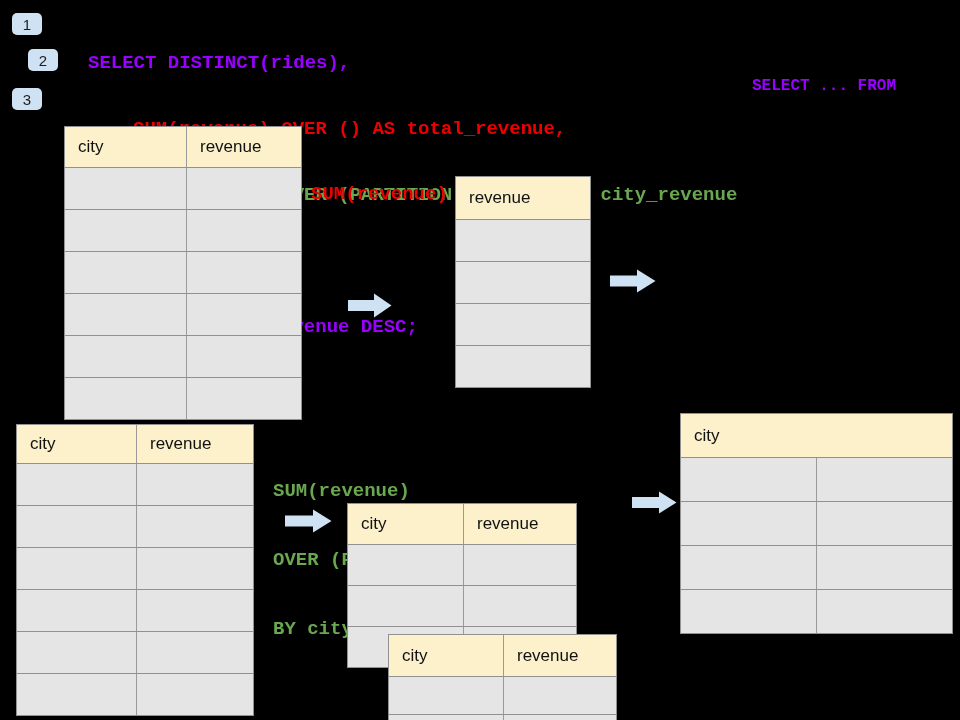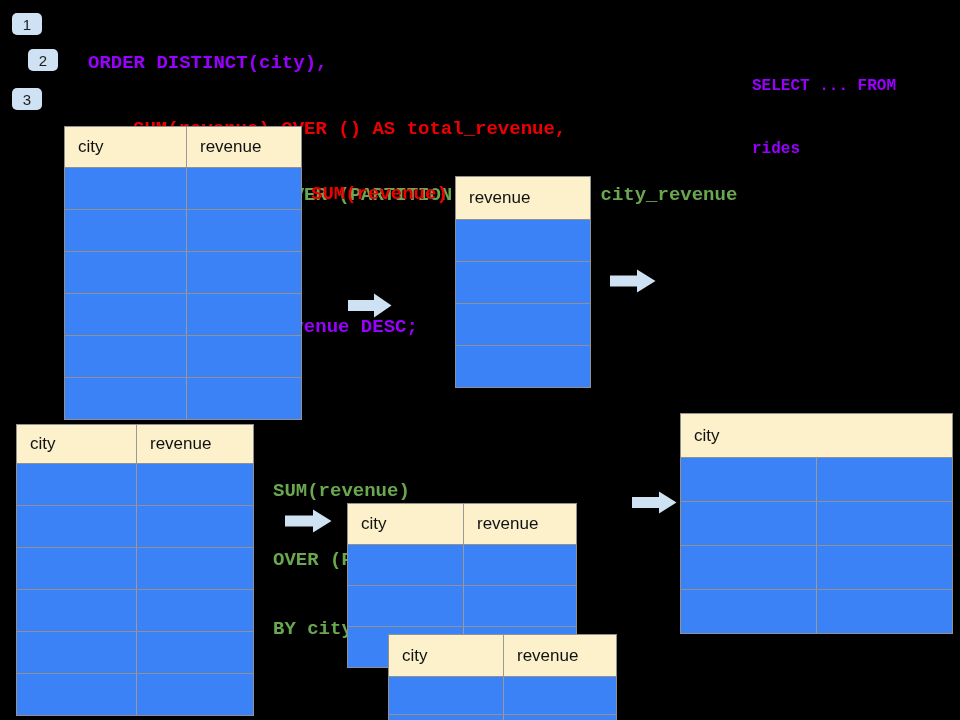--- a/index.html
+++ b/index.html
@@ -28,21 +28,21 @@
     position:absolute; width:30px; height:22px; background:#cfe2f3;
     border-radius:5px; display:flex; align-items:center; justify-content:center;
     font-size:15px; color:#1d1d1d;
   }
   #badge1 { left:12px; top:13px; }
   #badge2 { left:28px; top:49px; }
   #badge3 { left:12px; top:88px; }
 
   
   .tbl {
-    position:absolute; border:1px solid #919191; background:#3b82f6;
+    position:absolute; border:1px solid #919191; background:#e5e5e5;
     box-sizing:border-box;
   }
   .thead { display:flex; background:#fcf1cb; }
   .th {
     display:flex; align-items:center; padding-left:13px; box-sizing:border-box;
     font-size:17px; color:#111;
   }
   .th + .th, .td + .td { border-left:1px solid #9a9a9a; }
   .tr { display:flex; border-top:1px solid #919191; }
   .td { box-sizing:border-box; }
@@ -83,30 +83,29 @@
     <span>1</span>
   </div>
   <div class="badge" id="badge2">
     <span>2</span>
   </div>
   <div class="badge" id="badge3">
     <span>3</span>
   </div>
 
   <div class="code" id="sql-block">
-    <div class="purple">ORDER DISTINCT(city),</div>
+    <div class="purple">SELECT DISTINCT(rides),</div>
     <div class="red indent-2">SUM(revenue) OVER () AS total_revenue,</div>
     <div class="green indent-2">SUM(revenue) OVER (PARTITION BY city) as city_revenue</div>
     <div class="purple indent-1">FROM rides</div>
     <div class="purple indent-1">ORDER by city_revenue DESC;</div>
   </div>
 
   <div class="code purple" id="side-note">
     <div>SELECT ... FROM</div>
-    <div>rides</div>
   </div>
 
   <div class="code red" id="ann-total">
     <div>SUM(revenue)</div>
   </div>
 
   <div class="code green" id="ann-part">
     <div>SUM(revenue)</div>
     <div>OVER (PARTITION</div>
     <div>BY city)</div>

